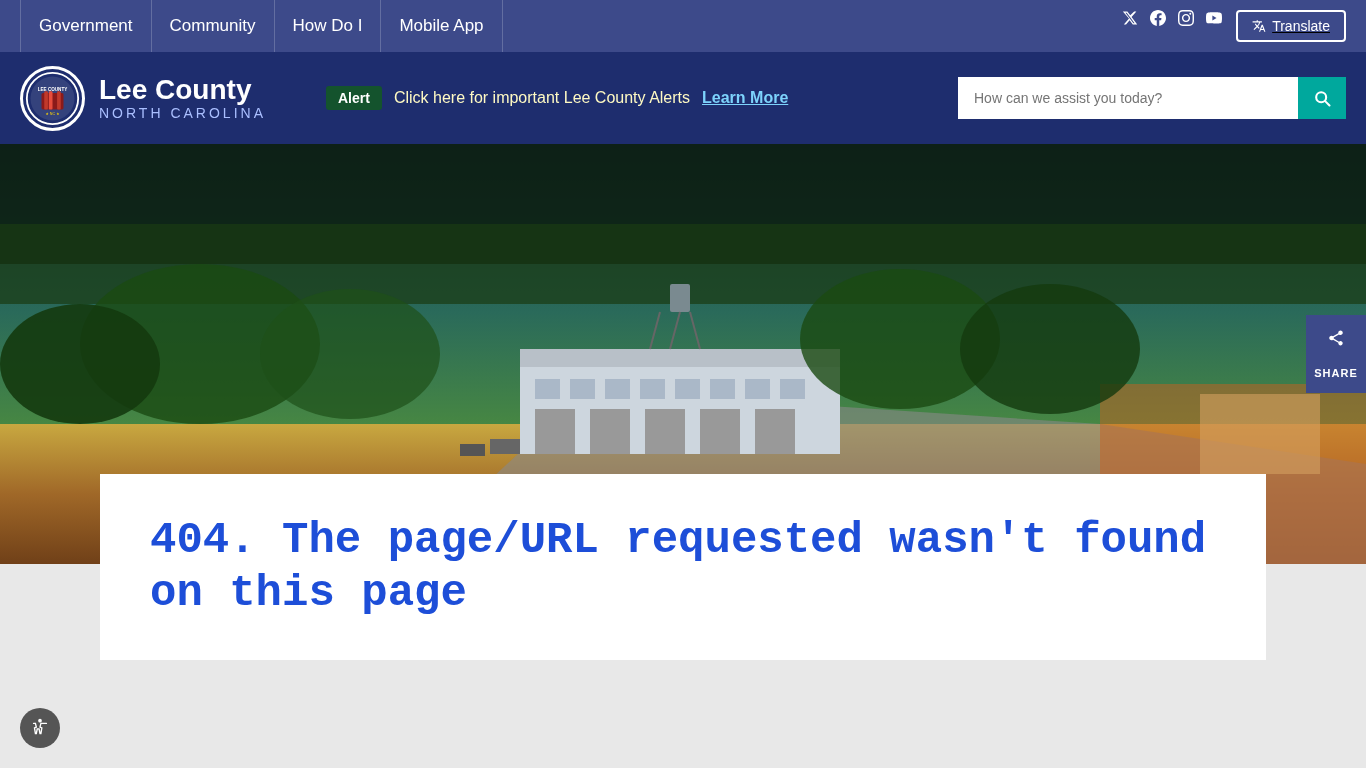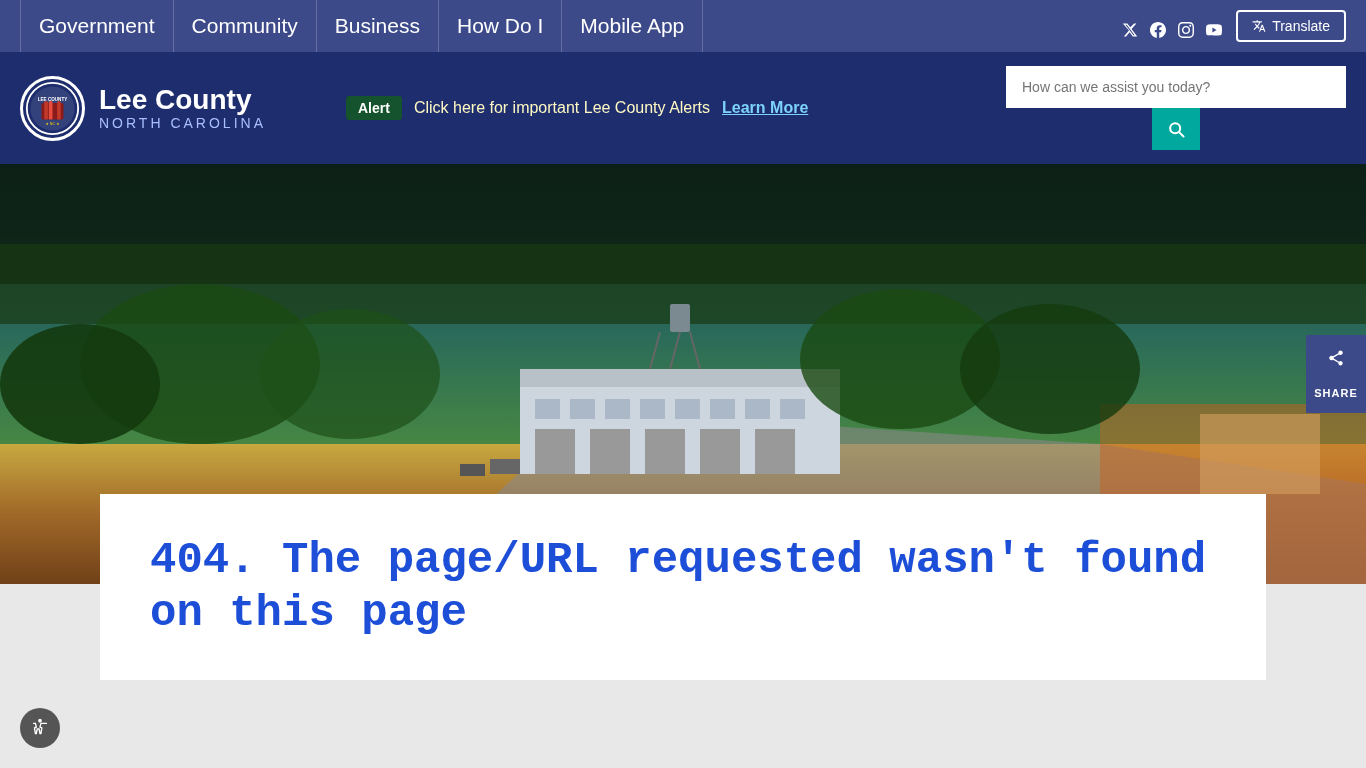--- a/index.html
+++ b/index.html
@@ -15,35 +15,36 @@
       height: 52px;
     }
     .top-nav-links {
       display: flex;
       align-items: center;
       gap: 0;
     }
     .top-nav-links a {
       color: #fff;
       text-decoration: none;
-      font-size: 21px;
+      font-size: 17px;
       padding: 4px 18px;
       height: 52px;
       display: flex;
       align-items: center;
       border-right: 1px solid rgba(255,255,255,0.2);
       font-weight: 500;
     }
     .top-nav-links a:first-child {
       border-left: 1px solid rgba(255,255,255,0.2);
     }
     .top-nav-right {
       display: flex;
-      align-items: flex-end;
+      align-items: flex-start;
       gap: 14px;
+      text-decoration: underline;
     }
     .social-icons {
       display: flex;
       align-items: center;
       gap: 12px;
     }
     .social-icon {
       color: #fff;
       font-size: 16px;
       cursor: pointer;
@@ -61,22 +62,21 @@
       align-items: center;
       gap: 6px;
     }
 
     
     .header {
       background: #1e2d6e;
       display: flex;
       align-items: center;
       padding: 10px 20px;
-      gap: 20px;
-      height: 112px;
+      height: 92px;
     }
     .logo-area {
       display: flex;
       align-items: center;
       gap: 14px;
       text-decoration: none;
     }
     .logo-circle {
       width: 65px;
       height: 65px;
@@ -125,22 +125,21 @@
     }
     .alert-link {
       color: #7dd3fc;
       text-decoration: underline;
       font-weight: bold;
     }
 
     .search-area {
       margin-left: auto;
       display: flex;
-      align-items: center;
-      flex-direction: column;
+      align-items: flex-start;
     }
     .search-input {
       width: 340px;
       height: 42px;
       border: none;
       padding: 0 16px;
       font-size: 14px;
       outline: none;
       color: #888;
     }
@@ -272,21 +271,20 @@
     }
     .accessibility-btn svg { width: 22px; height: 22px; fill: #fff; }
   </style>
 </head>
 <body>
 
 <nav class="top-nav">
   <div class="top-nav-links">
     <a>Government</a>
     <a>Community</a>
-    <a>Business</a>
     <a>How Do I</a>
     <a>Mobile App</a>
   </div>
   <div class="top-nav-right">
     <div class="social-icons">
       <a class="social-icon">
         <svg width="16" height="16" viewBox="0 0 24 24" fill="white">
             <path d="M18.244 2.25h3.308l-7.227 8.26 8.502 11.24H16.17l-4.714-6.231-5.401 6.231H2.746l7.73-8.835L1.254 2.25H8.08l4.259 5.622zm-1.161 17.52h1.833L7.084 4.126H5.117z"></path>
           </svg>
       </a>

